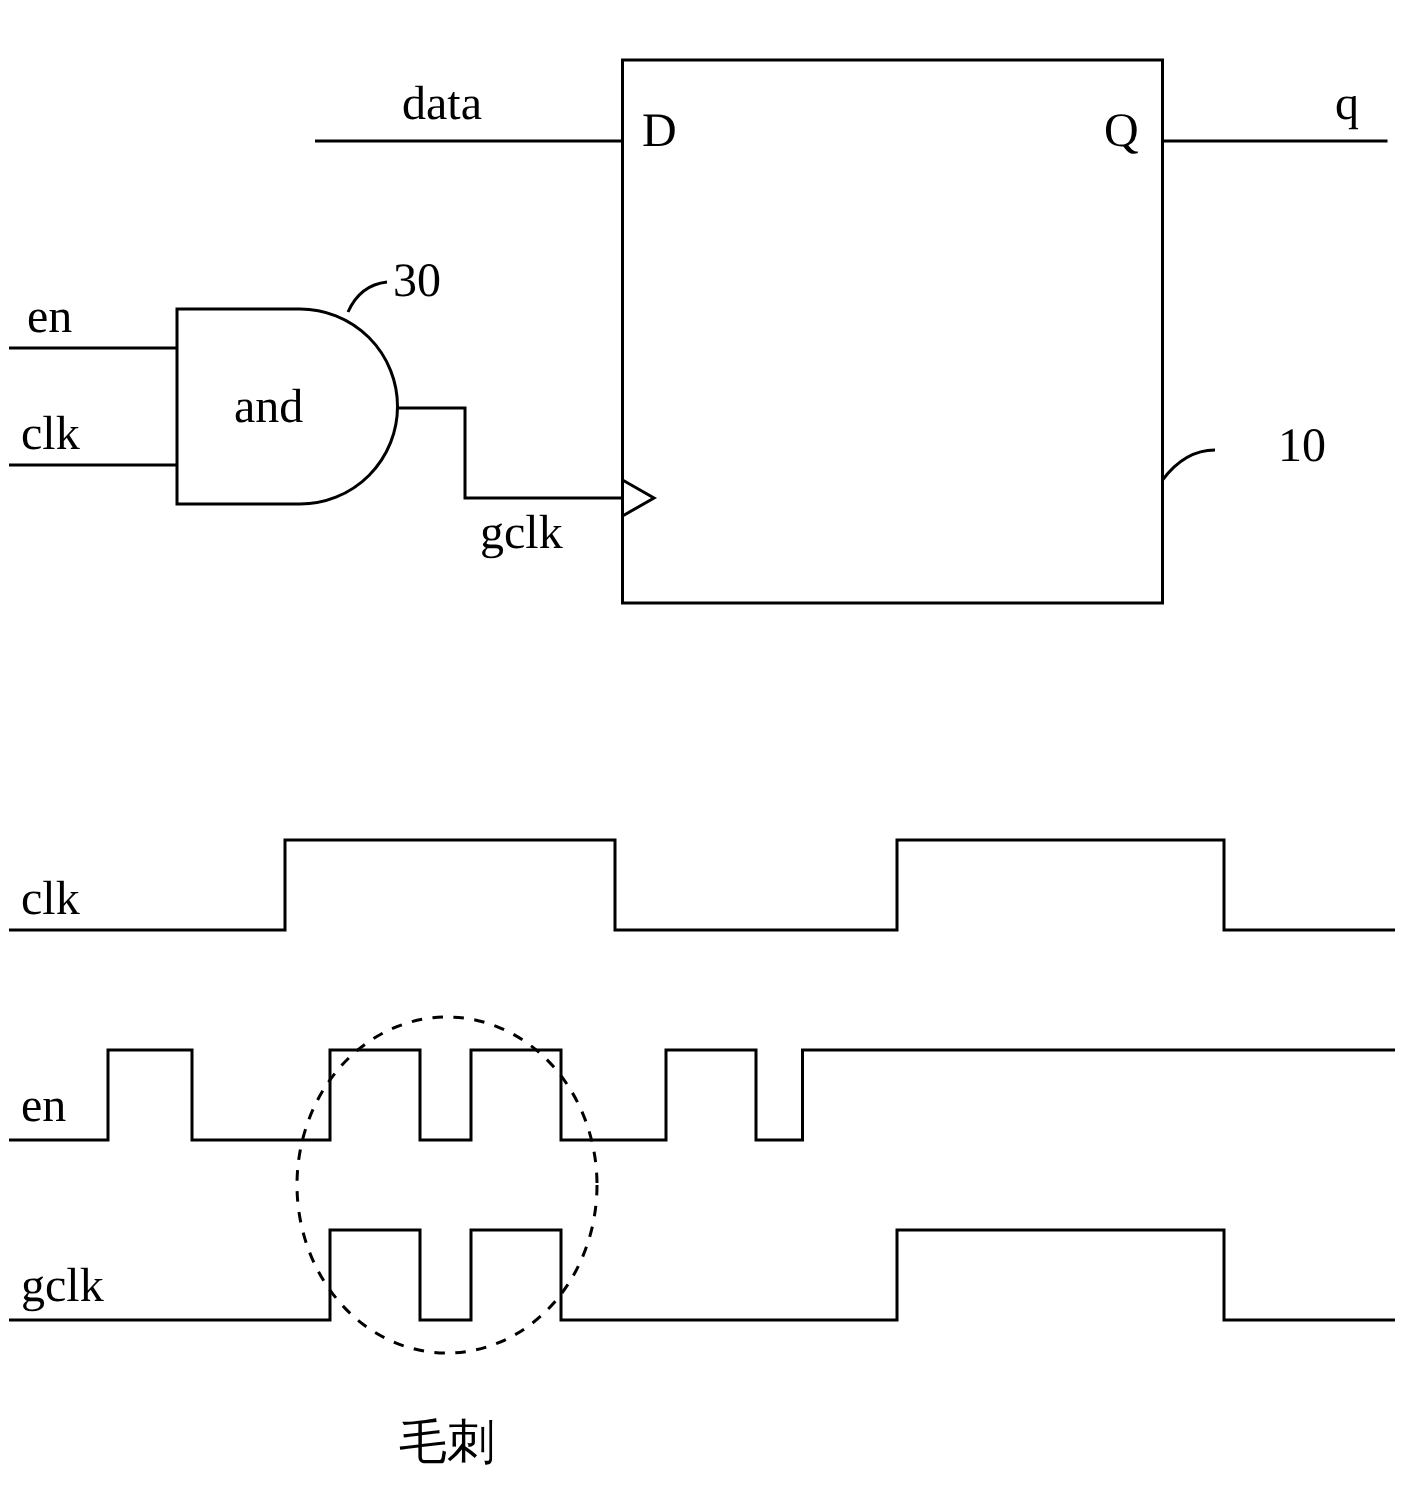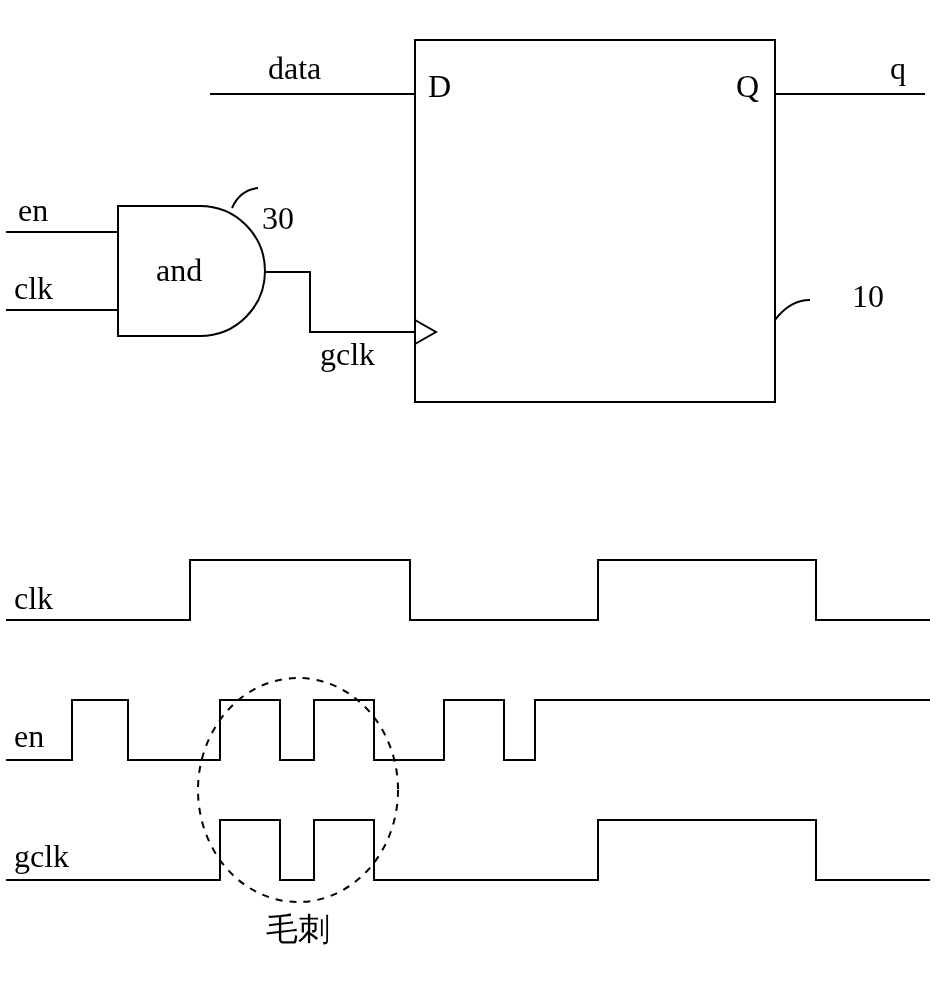--- a/index.html
+++ b/index.html
@@ -48,33 +48,33 @@
   </g>
 </svg>
 
 <span class="lbl" style="left:268px; top:50px;text-align:right;">data</span>
 <span class="lbl" style="left:428px; top:68px;">D</span>
 <span class="lbl" style="left:736px; top:68px;">Q</span>
 <span class="lbl" style="left:890px; top:50px;">q</span>
 <span class="lbl" style="left:18px; top:192px;">en</span>
 <span class="lbl" style="left:14px; top:270px;">clk</span>
 <span class="lbl" style="left:156px; top:252px;">and</span>
-<span class="lbl" style="left:262px; top:168px;margin-top:32px;">30</span>
+<span class="lbl" style="left:262px; top:168px;">30</span>
 <span class="lbl" style="left:320px; top:336px;">gclk</span>
 <span class="lbl" style="left:818px; top:278px;margin-left:34px;">10</span>
 
 <svg width="939" height="500" viewBox="0 0 939 500" style="position:absolute; left:0; top:500px;">
   <g stroke="#000" stroke-width="2" fill="none">
 
     <path d="M6 120 L190 120 L190 60 L410 60 L410 120 L598 120 L598 60 L816 60 L816 120 L930 120"></path>
 
     <path d="M6 260 L72 260 L72 200 L128 200 L128 260 L220 260 L220 200 L280 200 L280 260 L314 260 L314 200 L374 200 L374 260 L444 260 L444 200 L504 200 L504 260 L535 260 L535 200 L930 200"></path>
 
     <path d="M6 380 L220 380 L220 320 L280 320 L280 380 L314 380 L314 320 L374 320 L374 380 L598 380 L598 320 L816 320 L816 380 L930 380"></path>
 
     <ellipse id="glitch-ellipse" cx="298" cy="290" rx="100" ry="112" stroke-dasharray="7 7"></ellipse>
   </g>
 </svg>
 
 <span class="lbl" style="left:14px; top:580px;">clk</span>
 <span class="lbl" style="left:14px; top:718px;">en</span>
 <span class="lbl" style="left:14px; top:838px;">gclk</span>
-<span class="lbl" style="left:266px; top:908px;">毛刺</span>
+<span class="lbl" style="left:266px; top:940px;">毛刺</span>
 
 </body></html>

